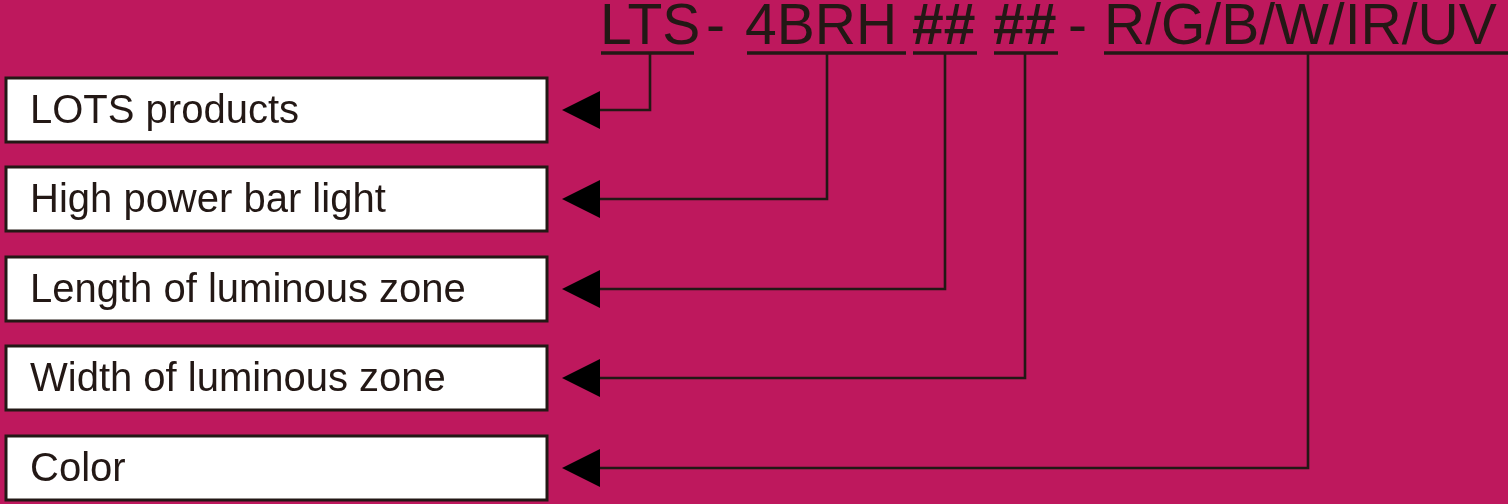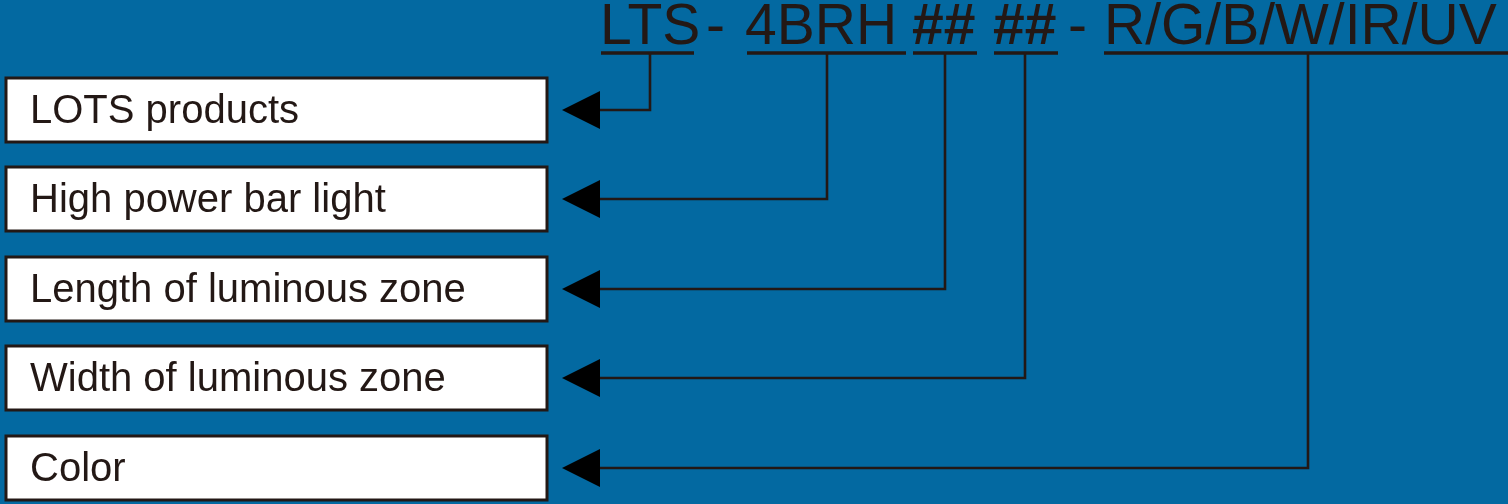--- a/index.html
+++ b/index.html
@@ -7,21 +7,21 @@
     padding: 0;
     background: #ffffff;
   }
   body {
     font-family: "Liberation Sans", sans-serif;
   }
   #diagram {
     position: relative;
     width: 1508px;
     height: 504px;
-    background: #0369a1;
+    background: #be185d;
     overflow: hidden;
   }
   #partnumber-svg {
     position: absolute;
     left: 0;
     top: 0;
     width: 1508px;
     height: 504px;
   }
   .pn-text {

